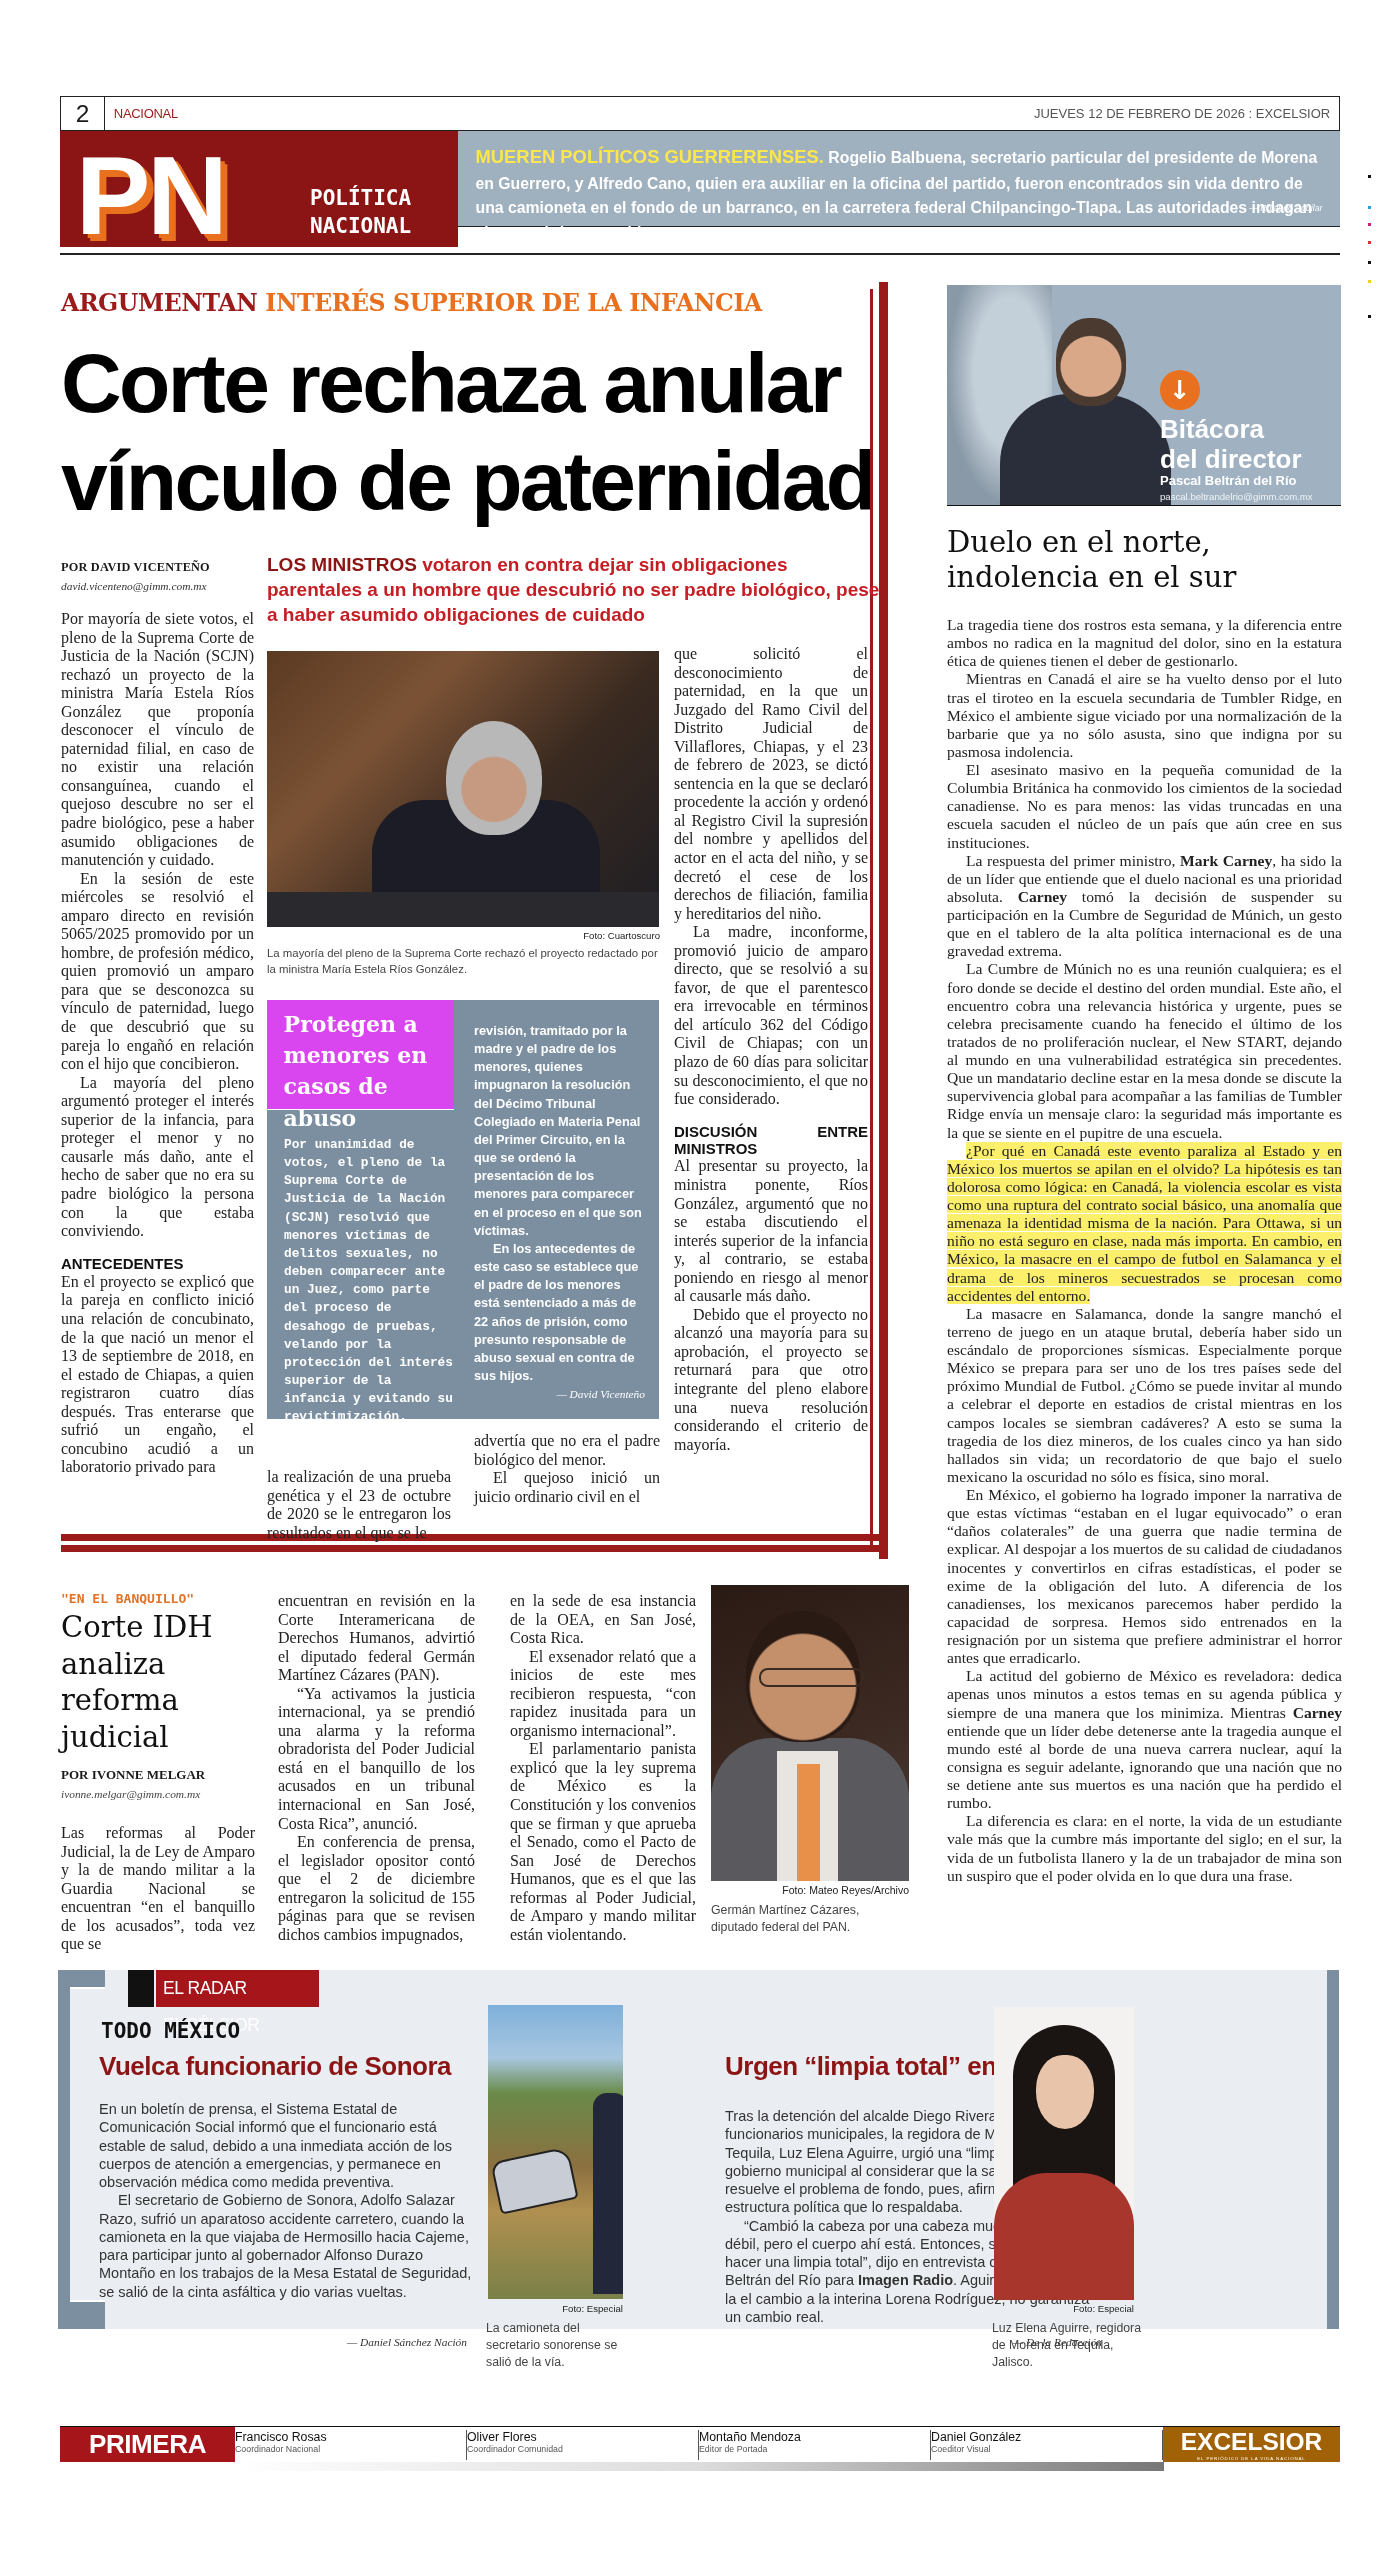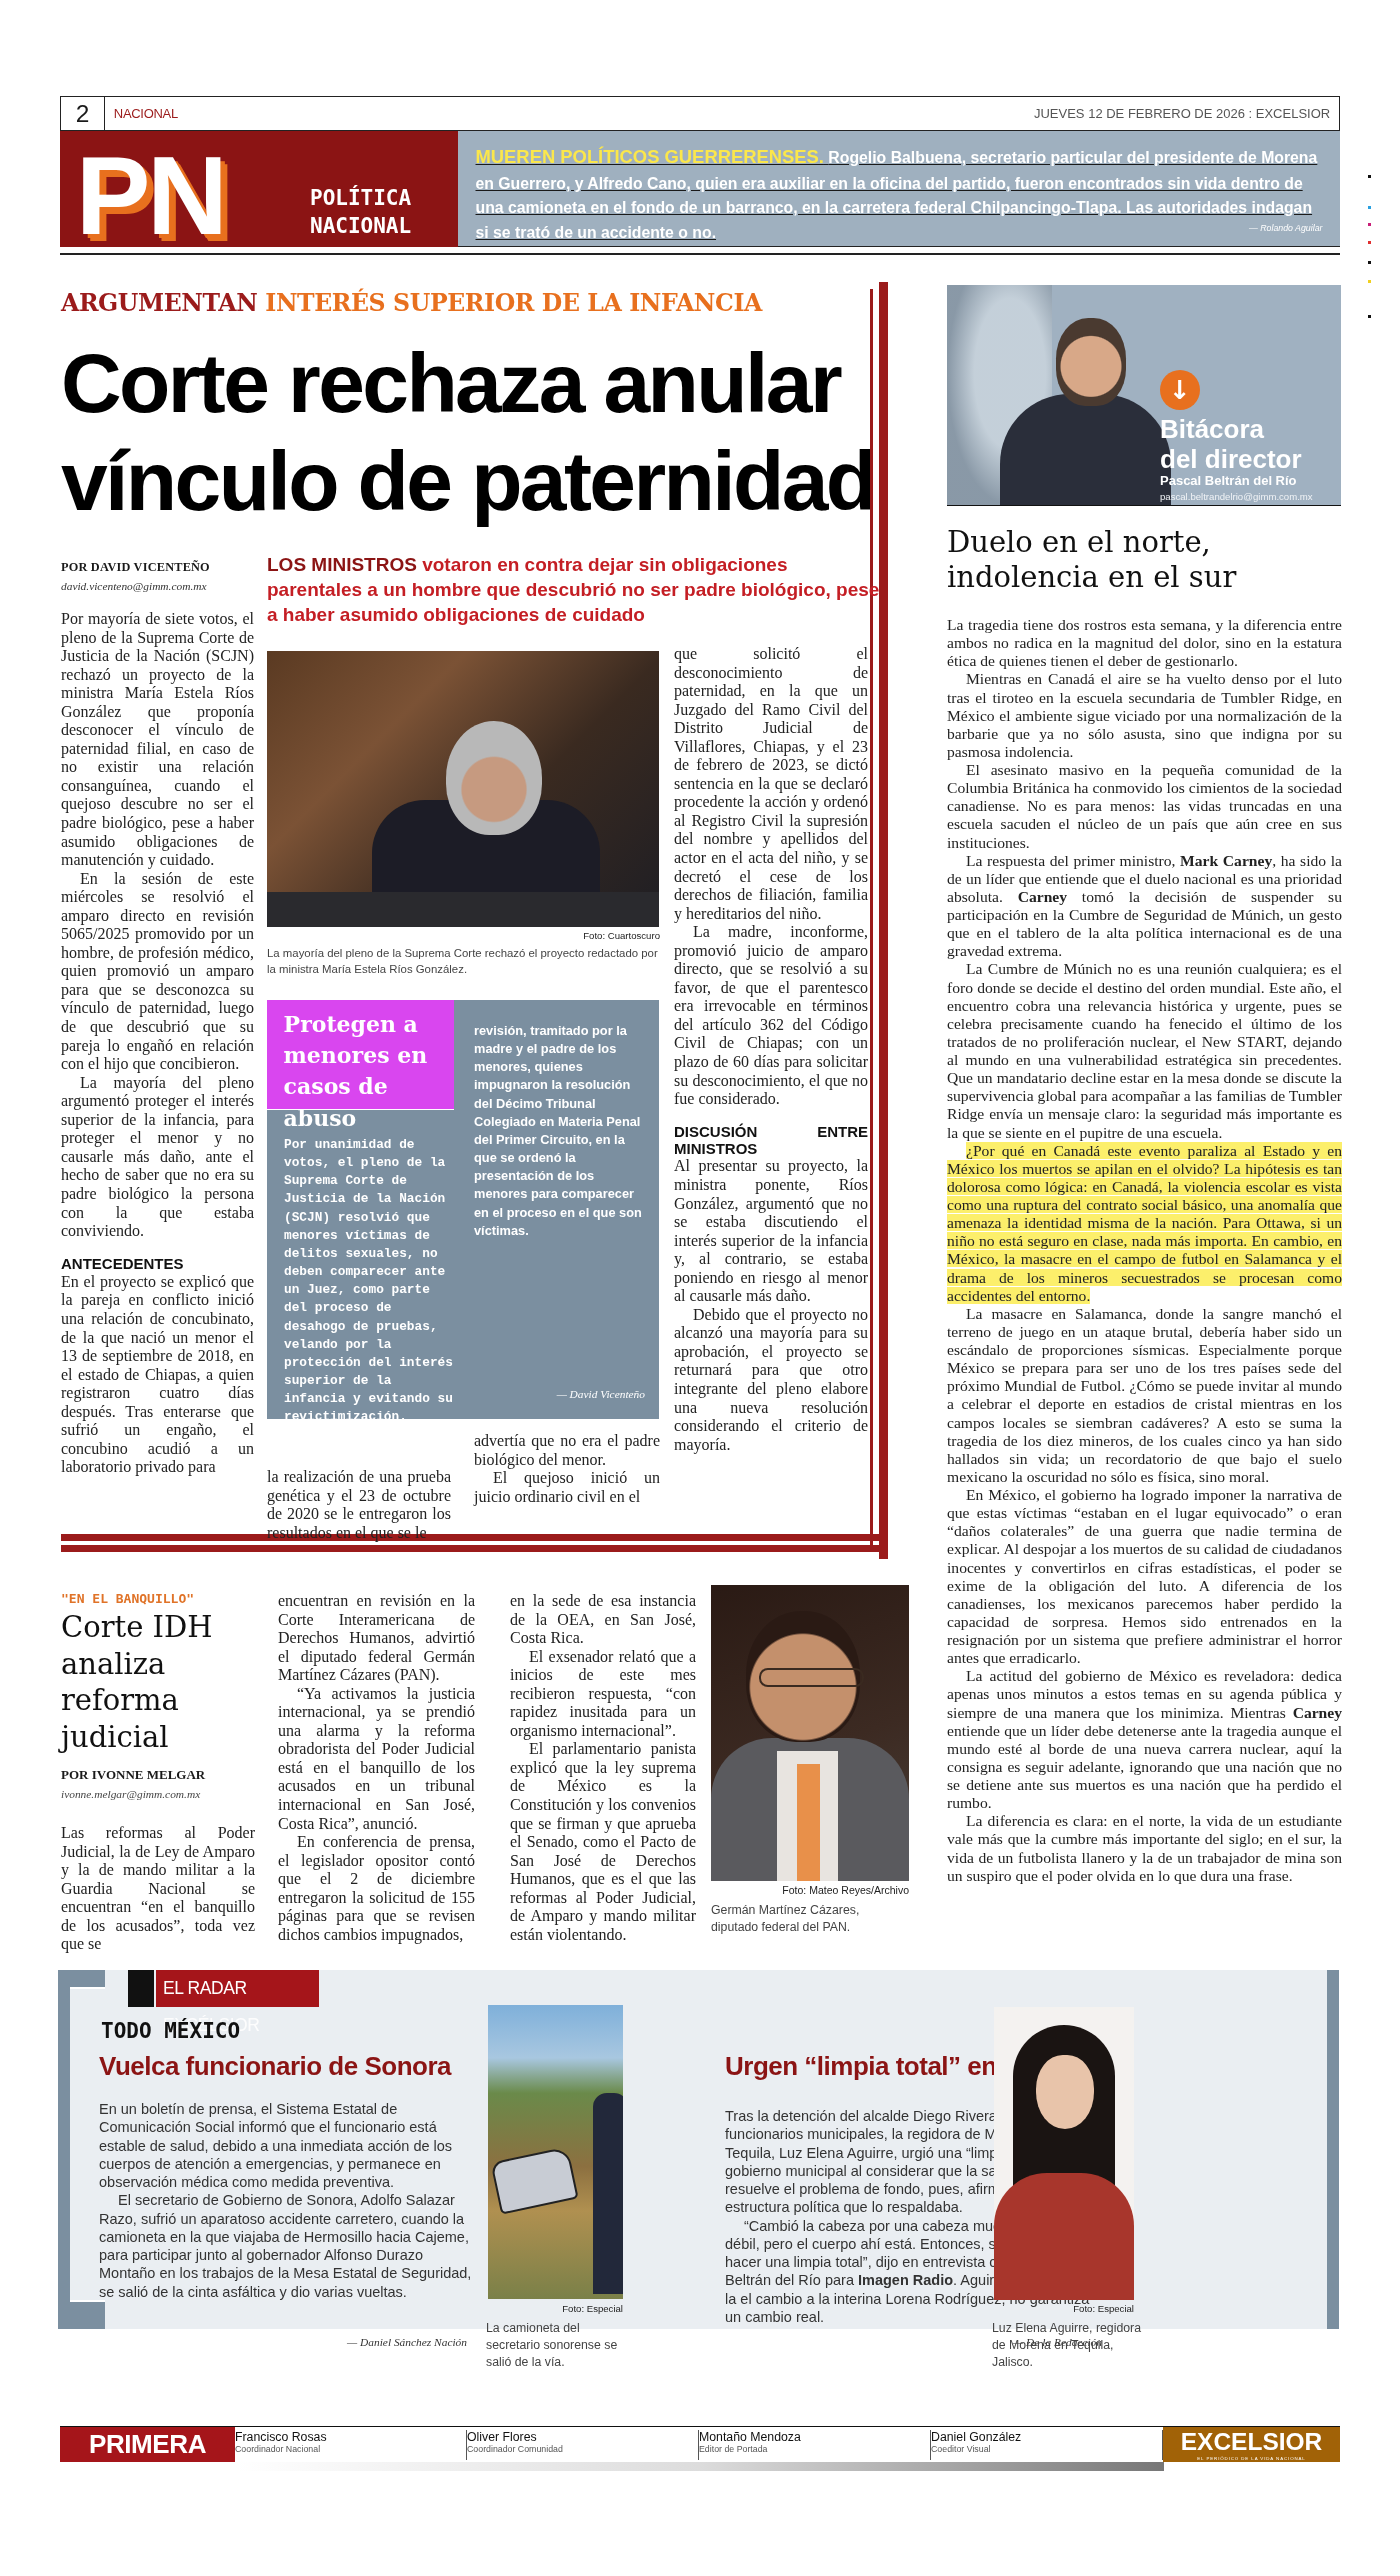--- a/index.html
+++ b/index.html
@@ -6,21 +6,21 @@
   body { width: 1401px; height: 2576px; background: #ffffff; position: relative; font-family: "DejaVu Serif", serif; color: #1a1a1a; overflow: hidden; }
   .abs { position: absolute; }
 
   
   #folio { left: 60px; top: 96px; width: 1280px; height: 35px; border: 1.3px solid #222; display: flex; align-items: center; }
   #folio .pgnum { width: 44px; height: 100%; border-right: 1.3px solid #222; display:flex; align-items:center; justify-content:center; font-family:"Liberation Sans",sans-serif; font-size: 24.5px; }
   #folio .section { margin-left: 8.8px; color: #9b1b1b; font-family:"Liberation Sans",sans-serif; font-size: 13px; letter-spacing: -0.3px; }
   #folio .date { margin-left: auto; margin-right: 8.8px; color: #555; font-family:"Liberation Sans",sans-serif; font-size: 13px; }
 
   
-  #pn-banner { left: 60px; top: 131px; width: 1280px; height: 116px; display:flex; border-bottom: 1.8px solid #222; text-decoration: underline; }
+  #pn-banner { left: 60px; top: 131px; width: 1280px; height: 96px; display:flex; border-bottom: 1.8px solid #222; }
   #pn-logo { width: 398px; height: 116px; background:#8b1414; position:relative; }
   #pn-letters { position:absolute; left: 15.8px; top: 8.8px; font-family:"Liberation Sans",sans-serif; font-weight:900; font-size: 112px; line-height: 1; color:#fff; letter-spacing:-3.5px; text-shadow: 4.4px 4.4px 0 #e8701e, 7px 7px 0 #e8701e; }
   #pn-title { position:absolute; left: 250px; top: 53px; color:#fff; font-family:"DejaVu Sans Mono",monospace; font-size: 21px; line-height: 1.35; font-weight: 600; }
   #pn-news { flex:1; background:#9fb0bf; padding: 12.3px 15.8px 8.8px 17.5px; color:#fff; font-family:"Liberation Sans",sans-serif; font-weight:700; font-size: 15.8px; line-height: 1.55; position:relative; }
   #pn-news .kicker { color:#fbe74b; font-size: 18.4px; }
   #pn-news .credit { position:absolute; right: 17.5px; bottom: 10.5px; font-size: 8.8px; font-style: italic; font-weight:400; }
   #rule-top { left: 60px; top: 253px; width: 1280px; height: 1.8px; background: #222; }
 
   
   .mark { position:absolute; left: 1368px; width: 2.6px; height: 2.6px; }
@@ -213,20 +213,21 @@
 <div id="caption-court" class="abs">La mayoría del pleno de la Suprema Corte rechazó el proyecto redactado por la ministra María Estela Ríos González.</div>
 
 <div id="sidebar-box" class="abs"></div>
 <div id="sidebar-title" class="abs">Protegen a menores en casos de abuso</div>
 <div id="sb-col1" class="abs sb-col">
   <p>Por unanimidad de votos, el pleno de la Suprema Corte de Justicia de la Nación (SCJN) resolvió que menores víctimas de delitos sexuales, no deben comparecer ante un Juez, como parte del proceso de desahogo de pruebas, velando por la protección del interés superior de la infancia y evitando su revictimización.</p>
   <p>El caso se deriva de un amparo directo en</p>
 </div>
 <div id="sb-col2" class="abs sb-col">
   <p>revisión, tramitado por la madre y el padre de los menores, quienes impugnaron la resolución del Décimo Tribunal Colegiado en Materia Penal del Primer Circuito, en la que se ordenó la presentación de los menores para comparecer en el proceso en el que son víctimas.</p>
+  <p>En los antecedentes de este caso se establece que el padre de los menores está sentenciado a más de 22 años de prisión, como presunto responsable de abuso sexual en contra de sus hijos.</p>
 </div>
 <div id="sb-credit" class="abs">— David Vicenteño</div>
 
 <div id="col2b" class="abs col">
   <p class="noindent">la realización de una prueba genética y el 23 de octubre de 2020 se le entregaron los resultados en el que se le</p>
 </div>
 <div id="col3b" class="abs col">
   <p class="noindent">advertía que no era el padre biológico del menor.</p>
   <p>El quejoso inició un juicio ordinario civil en el</p>
 </div>

